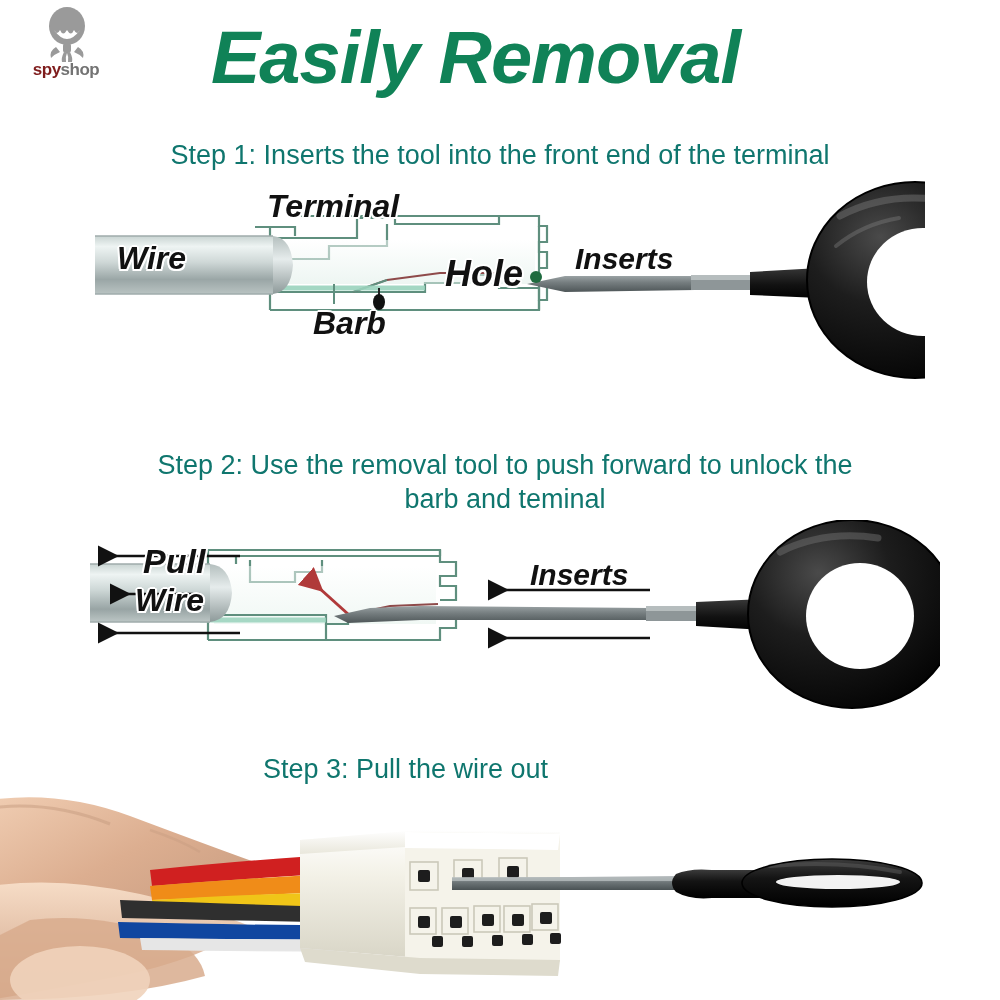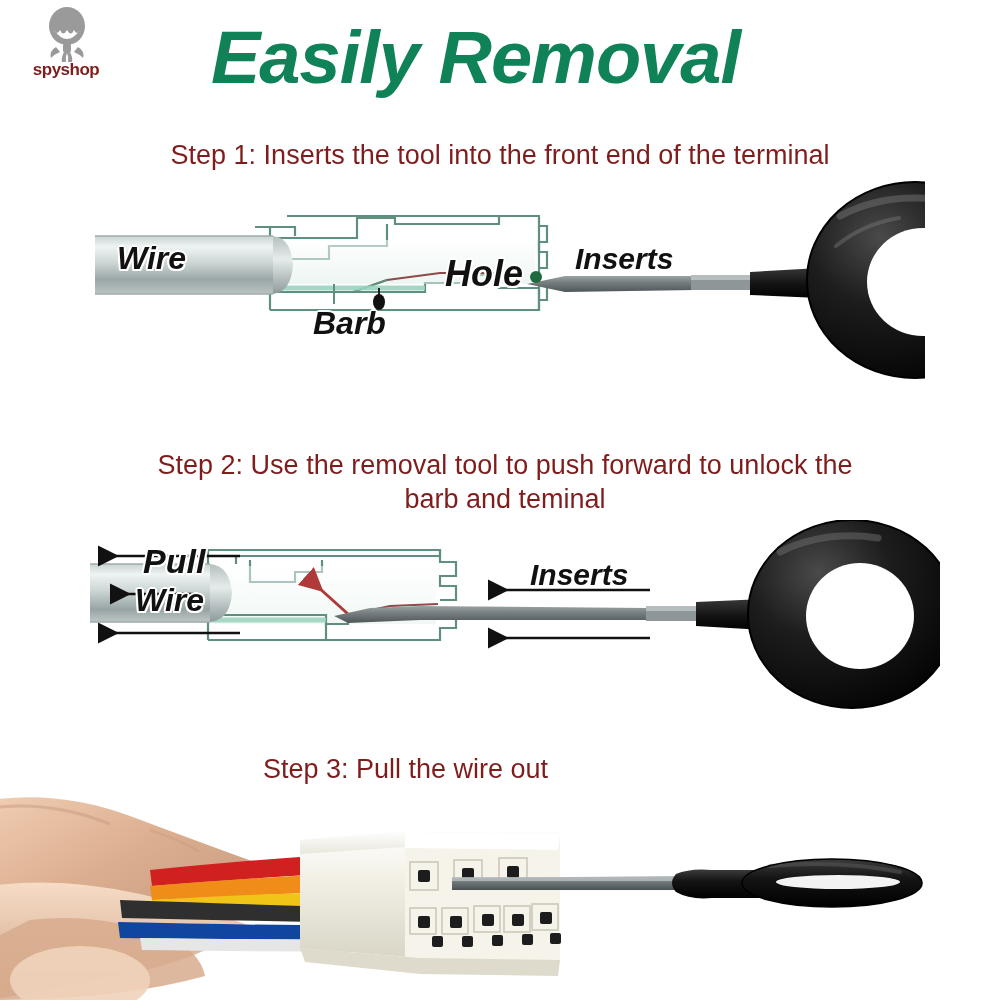--- a/index.html
+++ b/index.html
@@ -9,34 +9,34 @@
     overflow:hidden;position:relative;
   }
   .page{position:relative;width:1000px;height:1000px;background:#fff;}
 
   
   .logo{position:absolute;left:14px;top:6px;width:104px;height:88px;}
   .logo-mark{position:absolute;left:30px;top:0;width:46px;height:56px;}
   .logo-text{position:absolute;left:0;top:54px;width:104px;text-align:center;
     font-size:17px;font-weight:700;letter-spacing:-0.5px;white-space:nowrap;}
   .logo-spy{color:#7f1d1d;}
-  .logo-shop{color:#7f1d1d;}
+  .logo-shop{color:#737373;}
 
   
   .title{
     position:absolute;left:170px;top:18px;width:700px;
     font-size:74px;line-height:80px;font-weight:700;font-style:italic;
     color:#108257;letter-spacing:-1px;white-space:nowrap;
     font-family:"Liberation Sans", sans-serif;
     margin-left:41px;
   }
 
   
   .step-cap{
-    position:absolute;color:#7f1d1d;font-size:27px;line-height:34px;
+    position:absolute;color:#0f766e;font-size:27px;line-height:34px;
     font-weight:400;text-align:center;white-space:pre-line;
     font-family:"Liberation Sans", sans-serif;
   }
   #step1-cap{left:0;top:138px;width:1000px;}
   #step2-cap{left:60px;top:448px;width:890px;}
   #step3-cap{left:0;top:752px;width:811px;}
 
   
   .diagram{position:absolute;}
   #diagram1{left:95px;top:180px;width:830px;height:230px;}
@@ -156,20 +156,21 @@
       <ellipse cx="820" cy="100" rx="108" ry="98" fill="none" stroke="#000" stroke-width="2"></ellipse>
 
       <circle cx="441" cy="97" r="6" fill="#1f6b3f"></circle>
 
       <line x1="284" y1="108" x2="284" y2="126" stroke="#222" stroke-width="2"></line>
       <ellipse cx="284" cy="122" rx="6" ry="8" fill="#111"></ellipse>
       <line x1="239" y1="104" x2="239" y2="124" stroke="#5f8f7e" stroke-width="2"></line>
     </svg>
 
     <div class="dlabel" style="left:22px;top:60px;font-size:32px;">Wire</div>
+    <div class="dlabel" style="left:172px;top:8px;font-size:32px;">Terminal</div>
     <div class="dlabel" style="left:218px;top:125px;font-size:32px;">Barb</div>
     <div class="dlabel" style="left:350px;top:73px;font-size:36px;">Hole</div>
     <div class="dlabel" style="left:480px;top:62px;font-size:30px;">Inserts</div>
   </div>
 
   <div class="step-cap" id="step2-cap">Step 2: Use the removal tool to push forward to unlock the
 barb and teminal</div>
 
   <div class="diagram" id="diagram2">
     <svg viewBox="0 0 850 220" class="svgfill">

